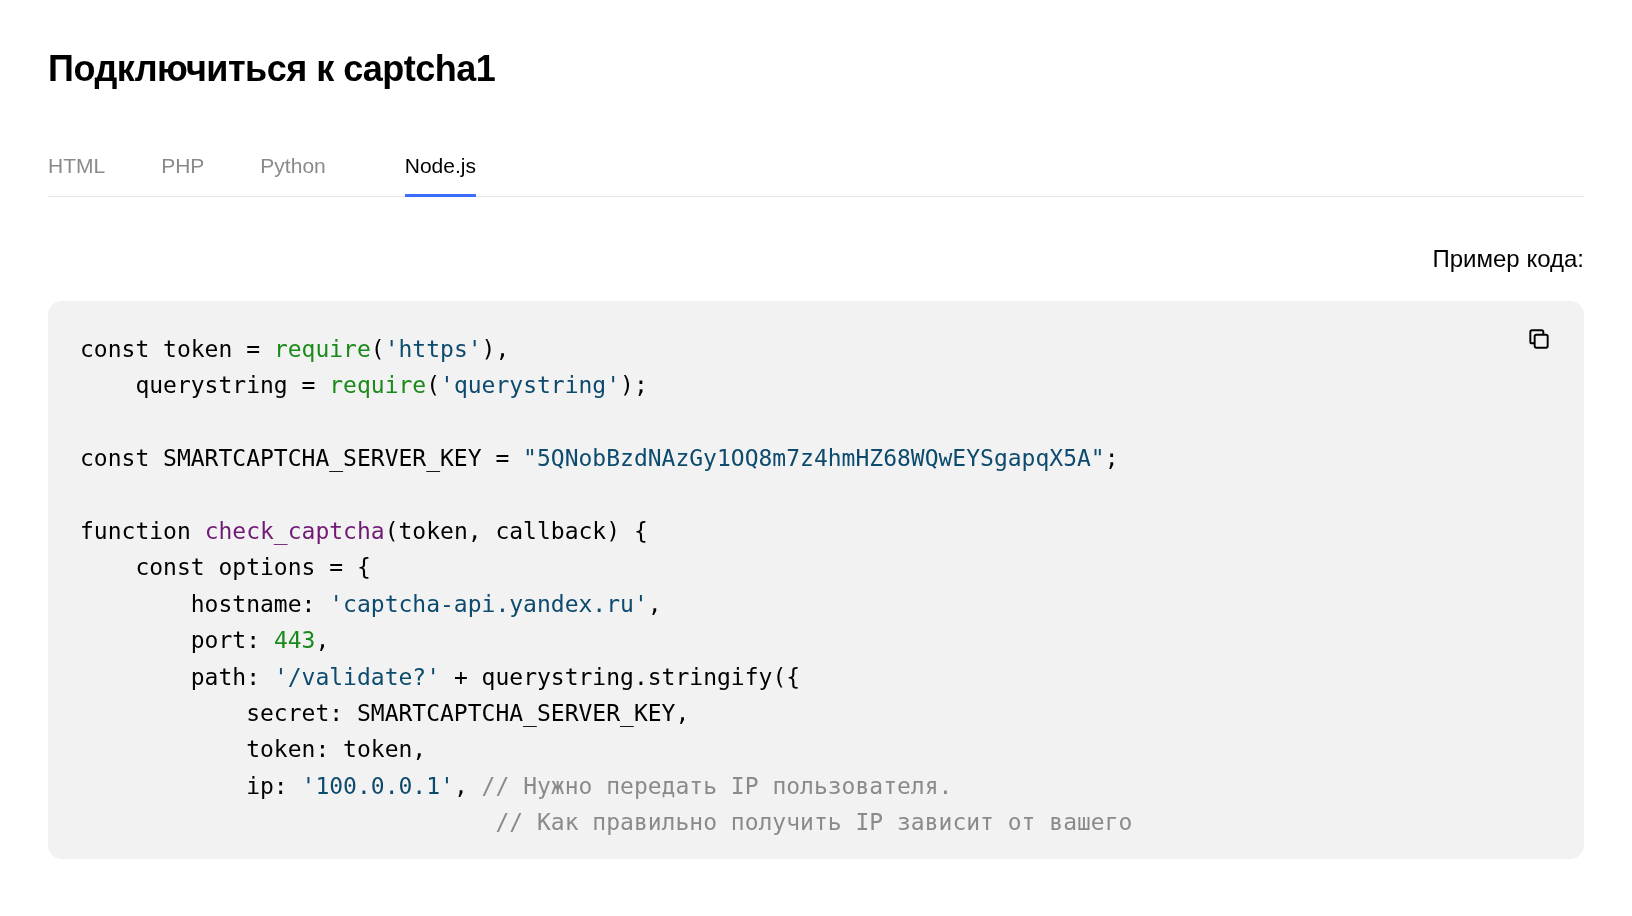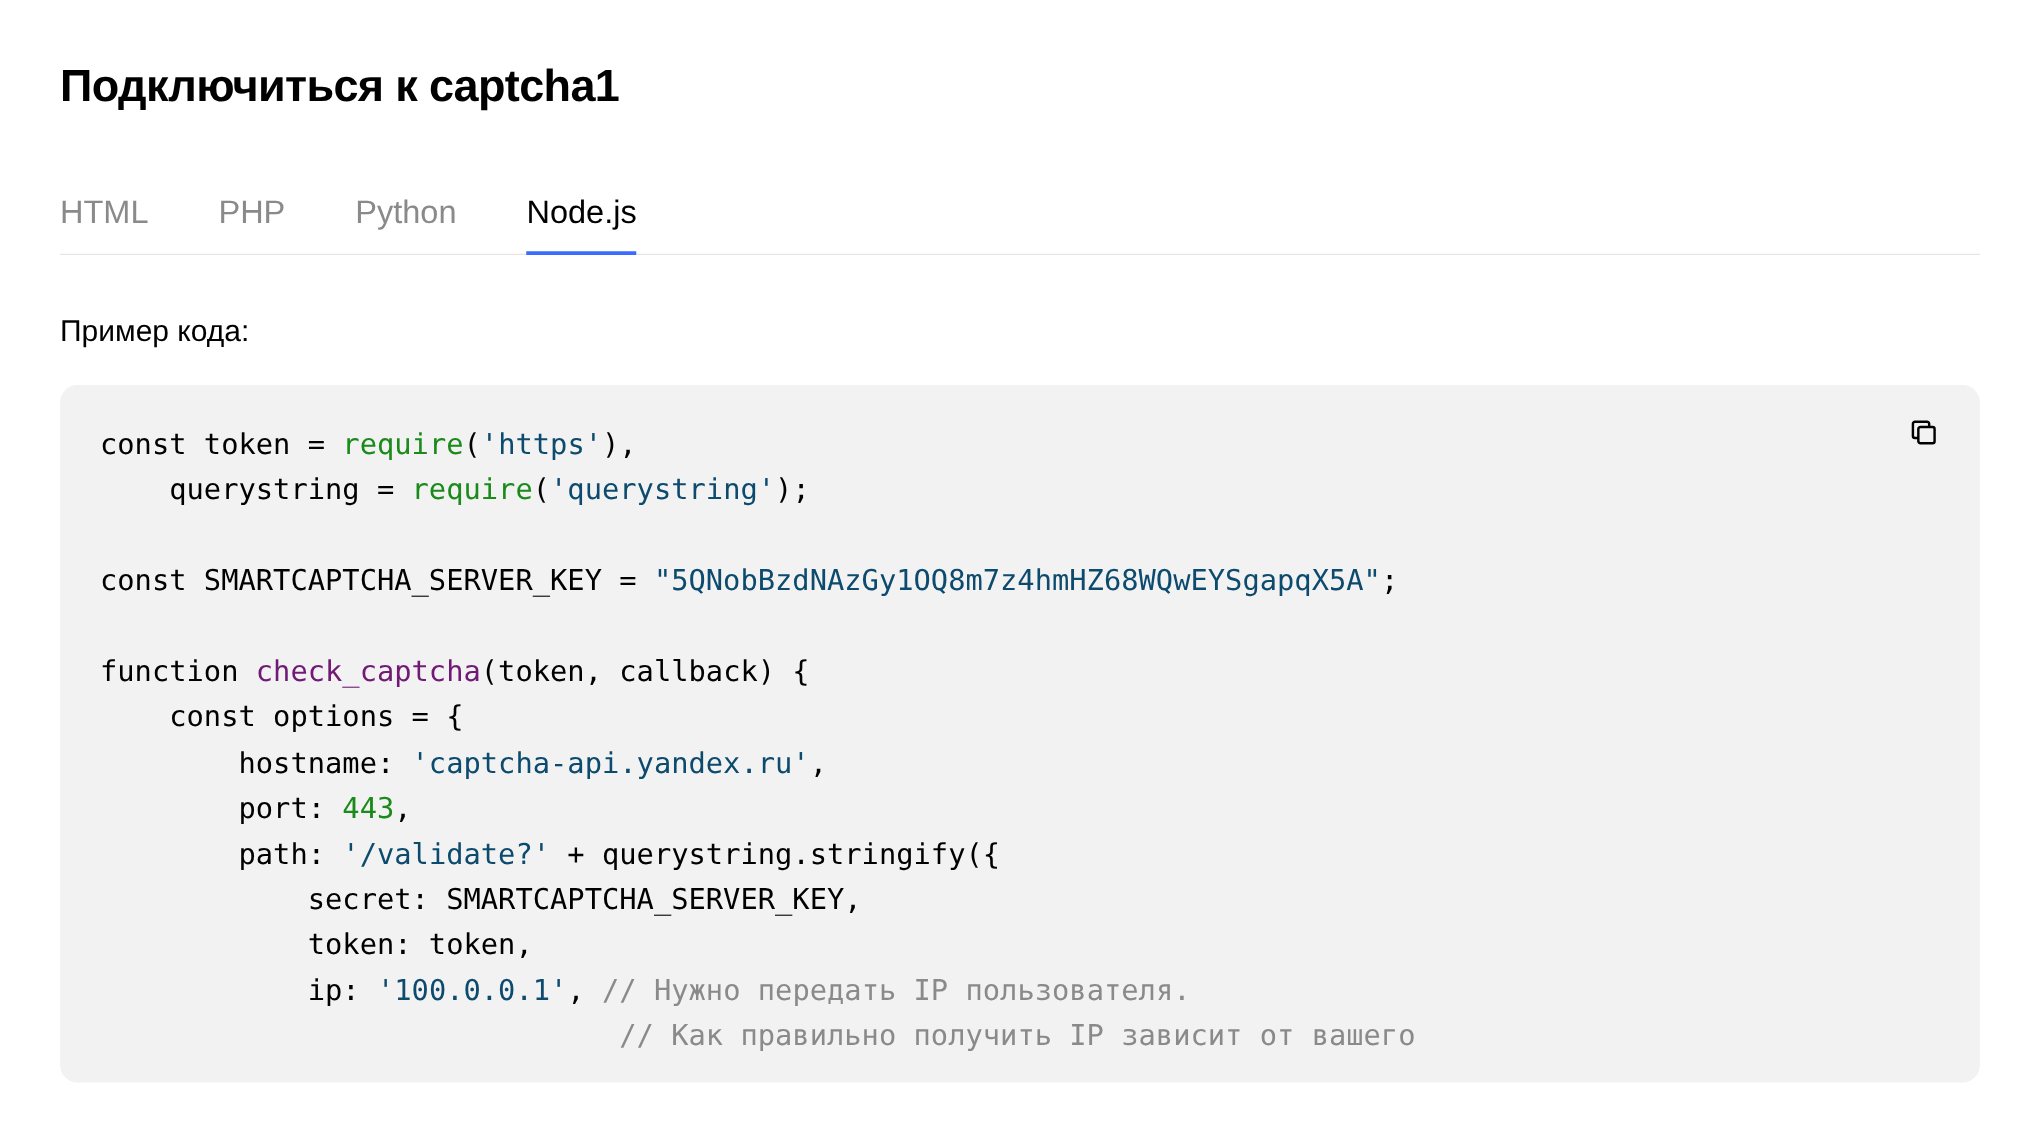--- a/index.html
+++ b/index.html
@@ -18,45 +18,47 @@
       letter-spacing: -0.5px;
       margin-bottom: 64px;
     }
     .tabs {
       display: flex;
       gap: 56px;
       border-bottom: 1px solid #e5e5e5;
       margin-bottom: 48px;
     }
     .tab {
-      font-size: 26px;
+      font-size: 21px;
       color: #8a8a8a;
       padding-bottom: 18px;
       cursor: pointer;
       position: relative;
       border: none;
       background: none;
       font-family: inherit;
     }
     .tab.active {
       color: #000000;
+      margin-left: 23px;
     }
     .tab.active::after {
       content: "";
       position: absolute;
       left: 0;
       right: 0;
       bottom: -1px;
       height: 3px;
       background: #3b6bff;
     }
     .subtitle {
       font-size: 24px;
       color: #000000;
       margin-bottom: 28px;
+      text-align: right;
     }
     .code-block {
       background: #f2f2f2;
       border-radius: 14px;
       padding: 30px 32px 0 32px;
       position: relative;
       font-family: "Menlo", "Consolas", "DejaVu Sans Mono", monospace;
       font-size: 23px;
       line-height: 36.4px;
       color: #000000;

